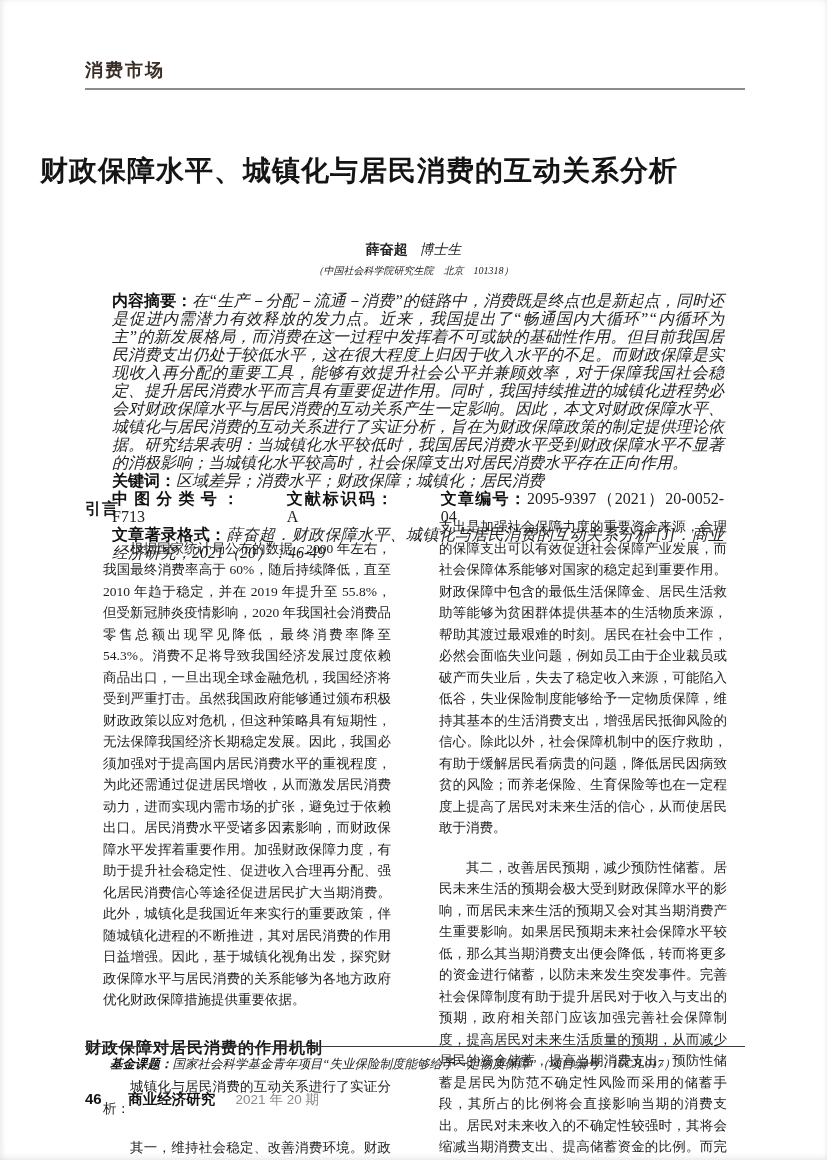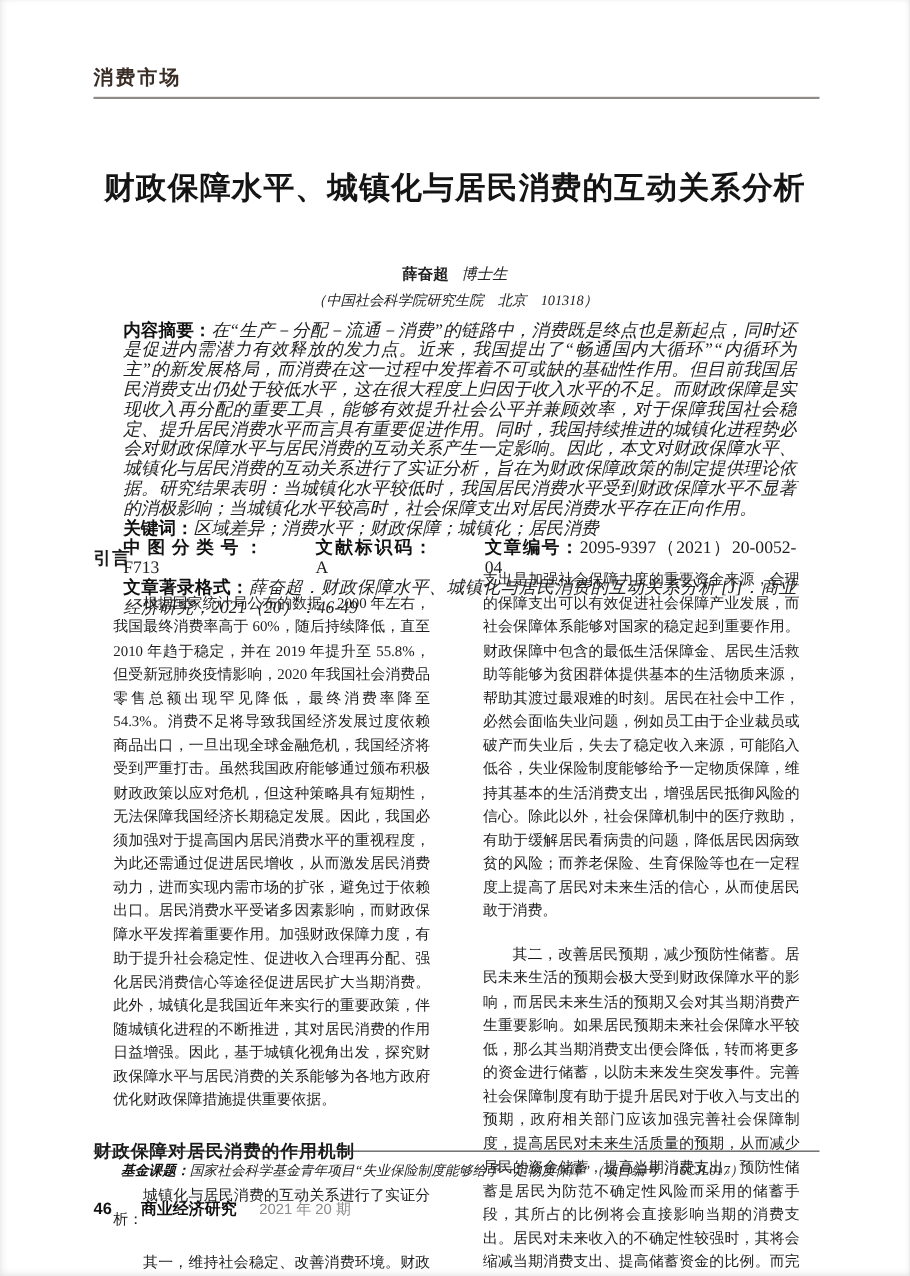--- a/index.html
+++ b/index.html
@@ -13,28 +13,28 @@
 
   .category {
     position:absolute; left:85px; top:58px;
     font-family:"Liberation Sans","DejaVu Sans",sans-serif;
     font-weight:bold; font-size:18px; letter-spacing:2px; color:#3a2d26;
   }
   .header-rule { position:absolute; left:85px; top:88px; width:660px; height:2px; background:#8f8b89; }
 
   .title {
     position:absolute; left:40px; top:152px; width:747px; margin:0;
-    text-align:center; font-size:28px; font-weight:bold; letter-spacing:1px; color:#141414;
+    font-size:28px; font-weight:bold; letter-spacing:1px; color:#141414;
   }
   .byline { position:absolute; left:0; top:241px; width:827px; text-align:center; font-size:14px; color:#222; }
   .byline .name { font-family:"Liberation Sans","DejaVu Sans",sans-serif; font-weight:bold;text-align:right; }
   .byline .role { margin-left:8px; font-style:italic; }
   .affiliation {
     position:absolute; left:0; top:264px; width:827px; text-align:center;
-    font-size:13px; font-style:italic; color:#222;
+    font-size:10px; font-style:italic; color:#222;
   }
 
   .meta { position:absolute; left:112px; top:292px; width:612px; font-size:16px; line-height:18px; }
   .meta p { margin:0; text-align:justify; }
   .lab {
     font-family:"Liberation Sans","DejaVu Sans",sans-serif;
     font-weight:bold; font-style:normal; color:#111;
   }
   .kai { font-style:italic; }
   .class-line { display:flex; gap:48px; margin:0; }

